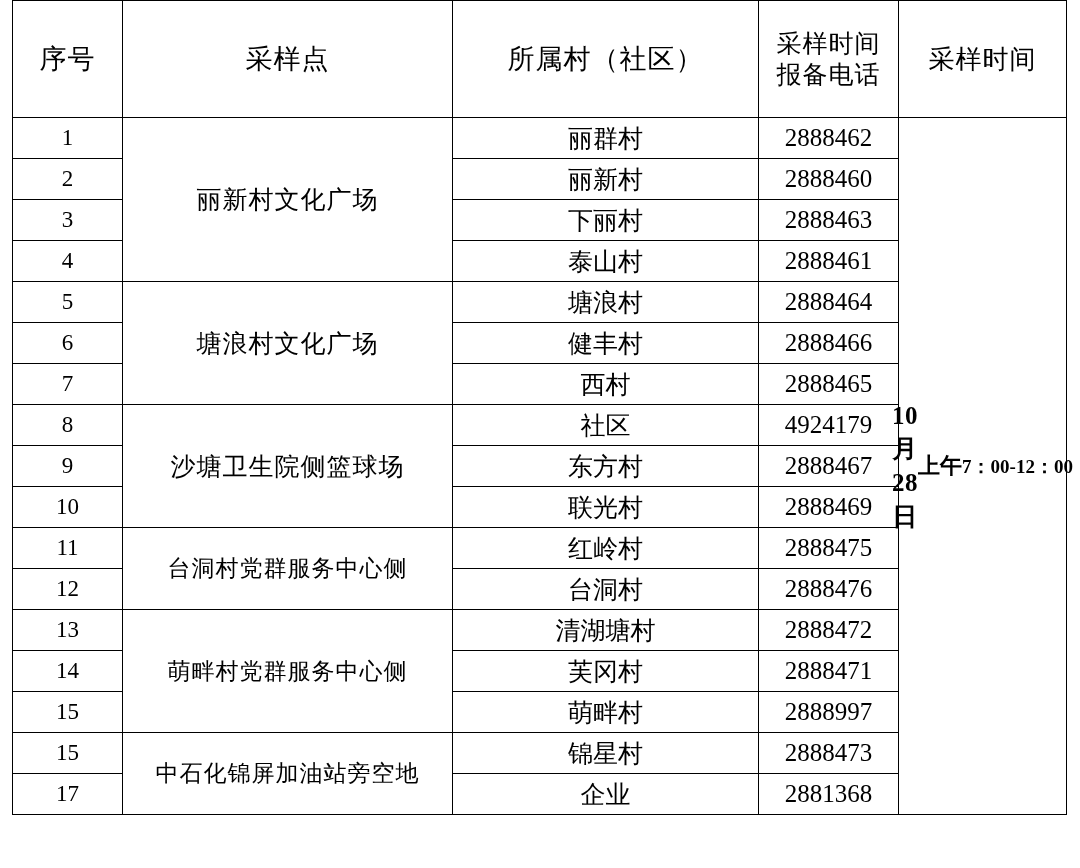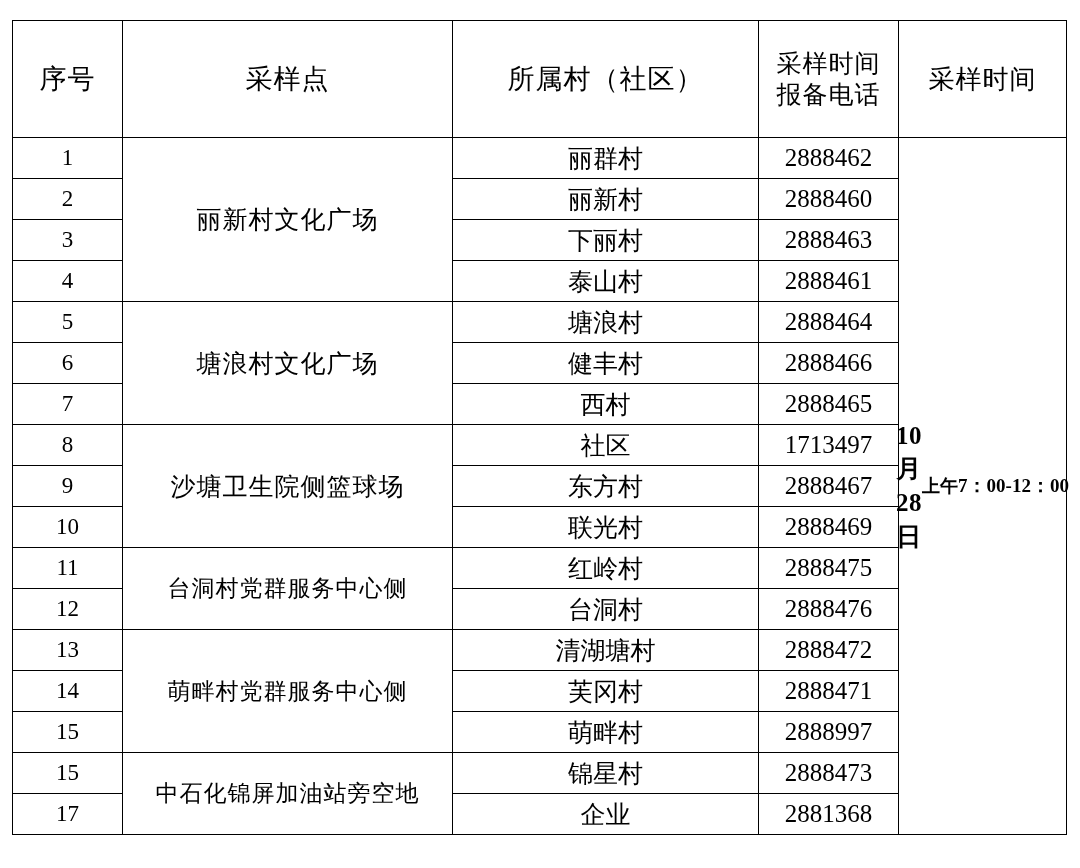--- a/index.html
+++ b/index.html
@@ -12,21 +12,21 @@
     height: 868px;
     font-family: "Liberation Serif", "DejaVu Serif", serif;
     color: #000000;
     overflow: hidden;
   }
   .page {
     position: relative;
     width: 1080px;
     height: 868px;
     box-sizing: border-box;
-    padding: 20px 12px 10px 12px;
+    padding: 0 12px 10px 12px;
   }
   table.sample-table {
     border-collapse: collapse;
     width: 1054px;
     table-layout: fixed;
     background: #fff;
   }
   table.sample-table col.c-no    { width: 110px; }
   table.sample-table col.c-site  { width: 330px; }
   table.sample-table col.c-vill  { width: 306px; }
@@ -91,21 +91,21 @@
     font-size: 25px;
     font-weight: bold;
     letter-spacing: 0.5px;
   }
   .time-range {
     font-size: 19px;
     font-weight: bold;
     letter-spacing: 0px;
     white-space: nowrap;
   }
-  .time-range .cn { font-size: 18px; }
+  .time-range .cn { font-size: 22px; }
 </style>
 </head>
 <body>
 
 <div class="page">
   <table class="sample-table">
     <colgroup>
       <col class="c-no">
       <col class="c-site">
       <col class="c-vill">
@@ -173,21 +173,21 @@
       <tr>
         <td class="no-cell">7</td>
         <td class="vill-cell">西村</td>
         <td class="tel-cell">2888465</td>
       </tr>
 
       <tr>
         <td class="no-cell">8</td>
         <td class="site-cell" rowspan="3">沙塘卫生院侧篮球场</td>
         <td class="vill-cell">社区</td>
-        <td class="tel-cell">1713497</td>
+        <td class="tel-cell">4924179</td>
       </tr>
 
       <tr>
         <td class="no-cell">9</td>
         <td class="vill-cell">东方村</td>
         <td class="tel-cell">2888467</td>
       </tr>
 
       <tr>
         <td class="no-cell">10</td>

